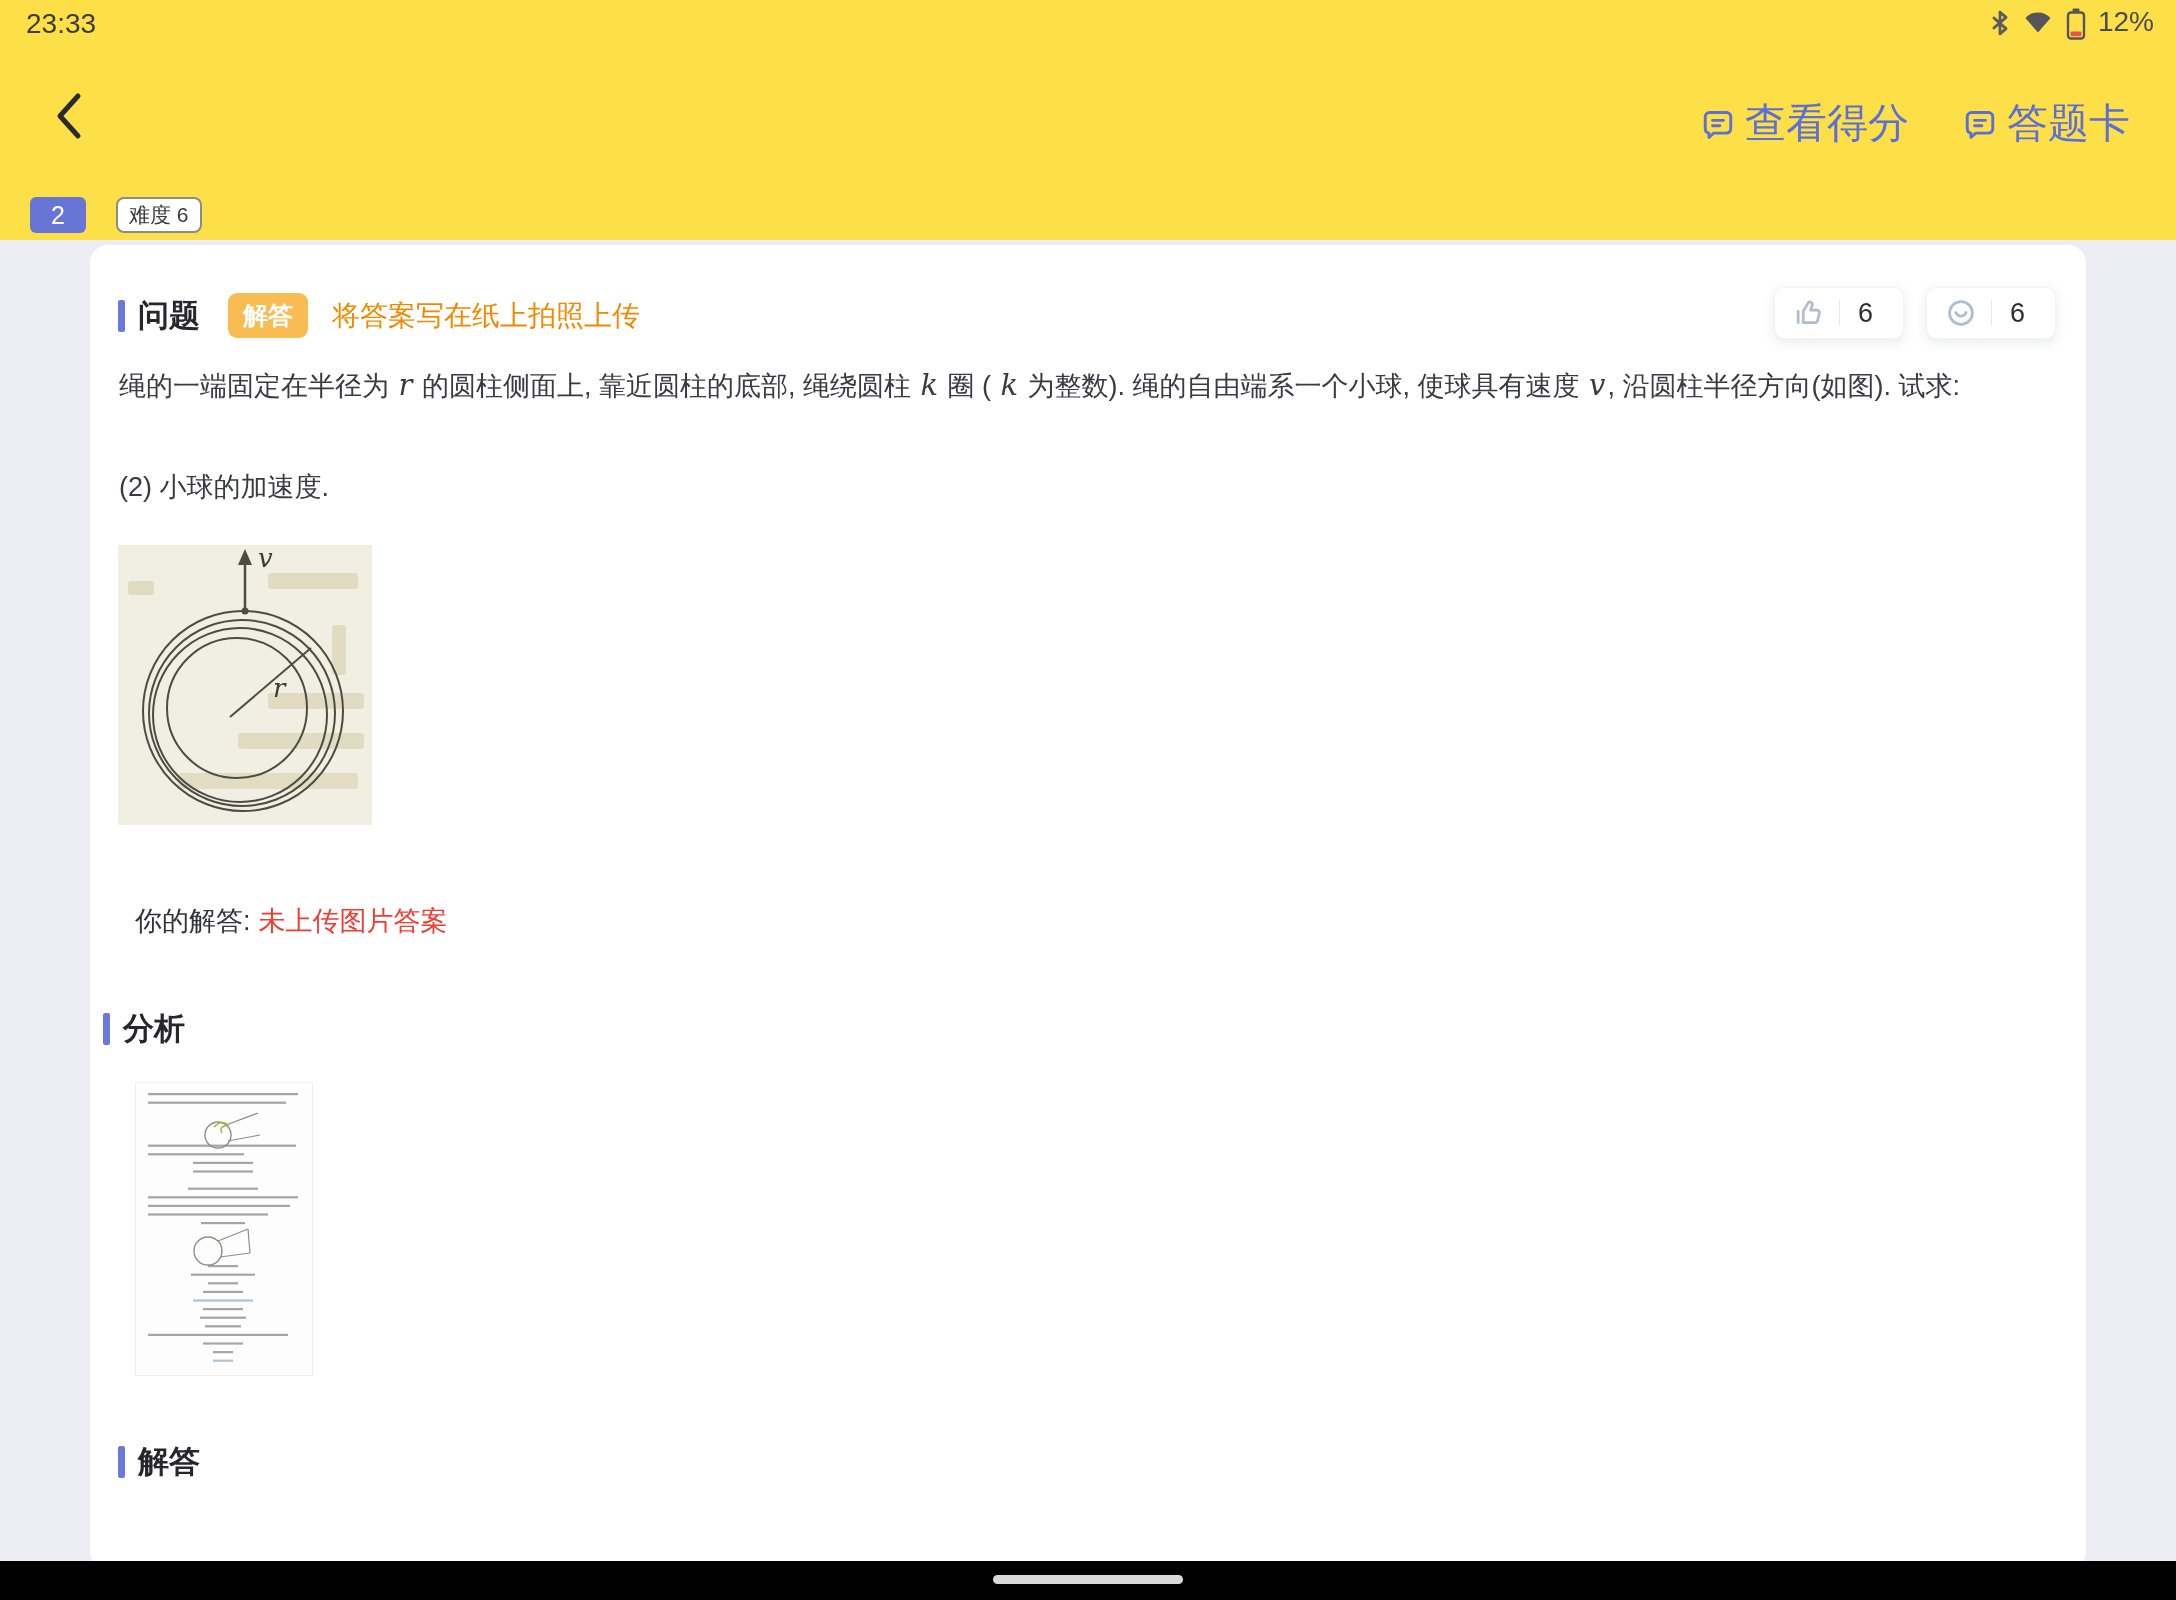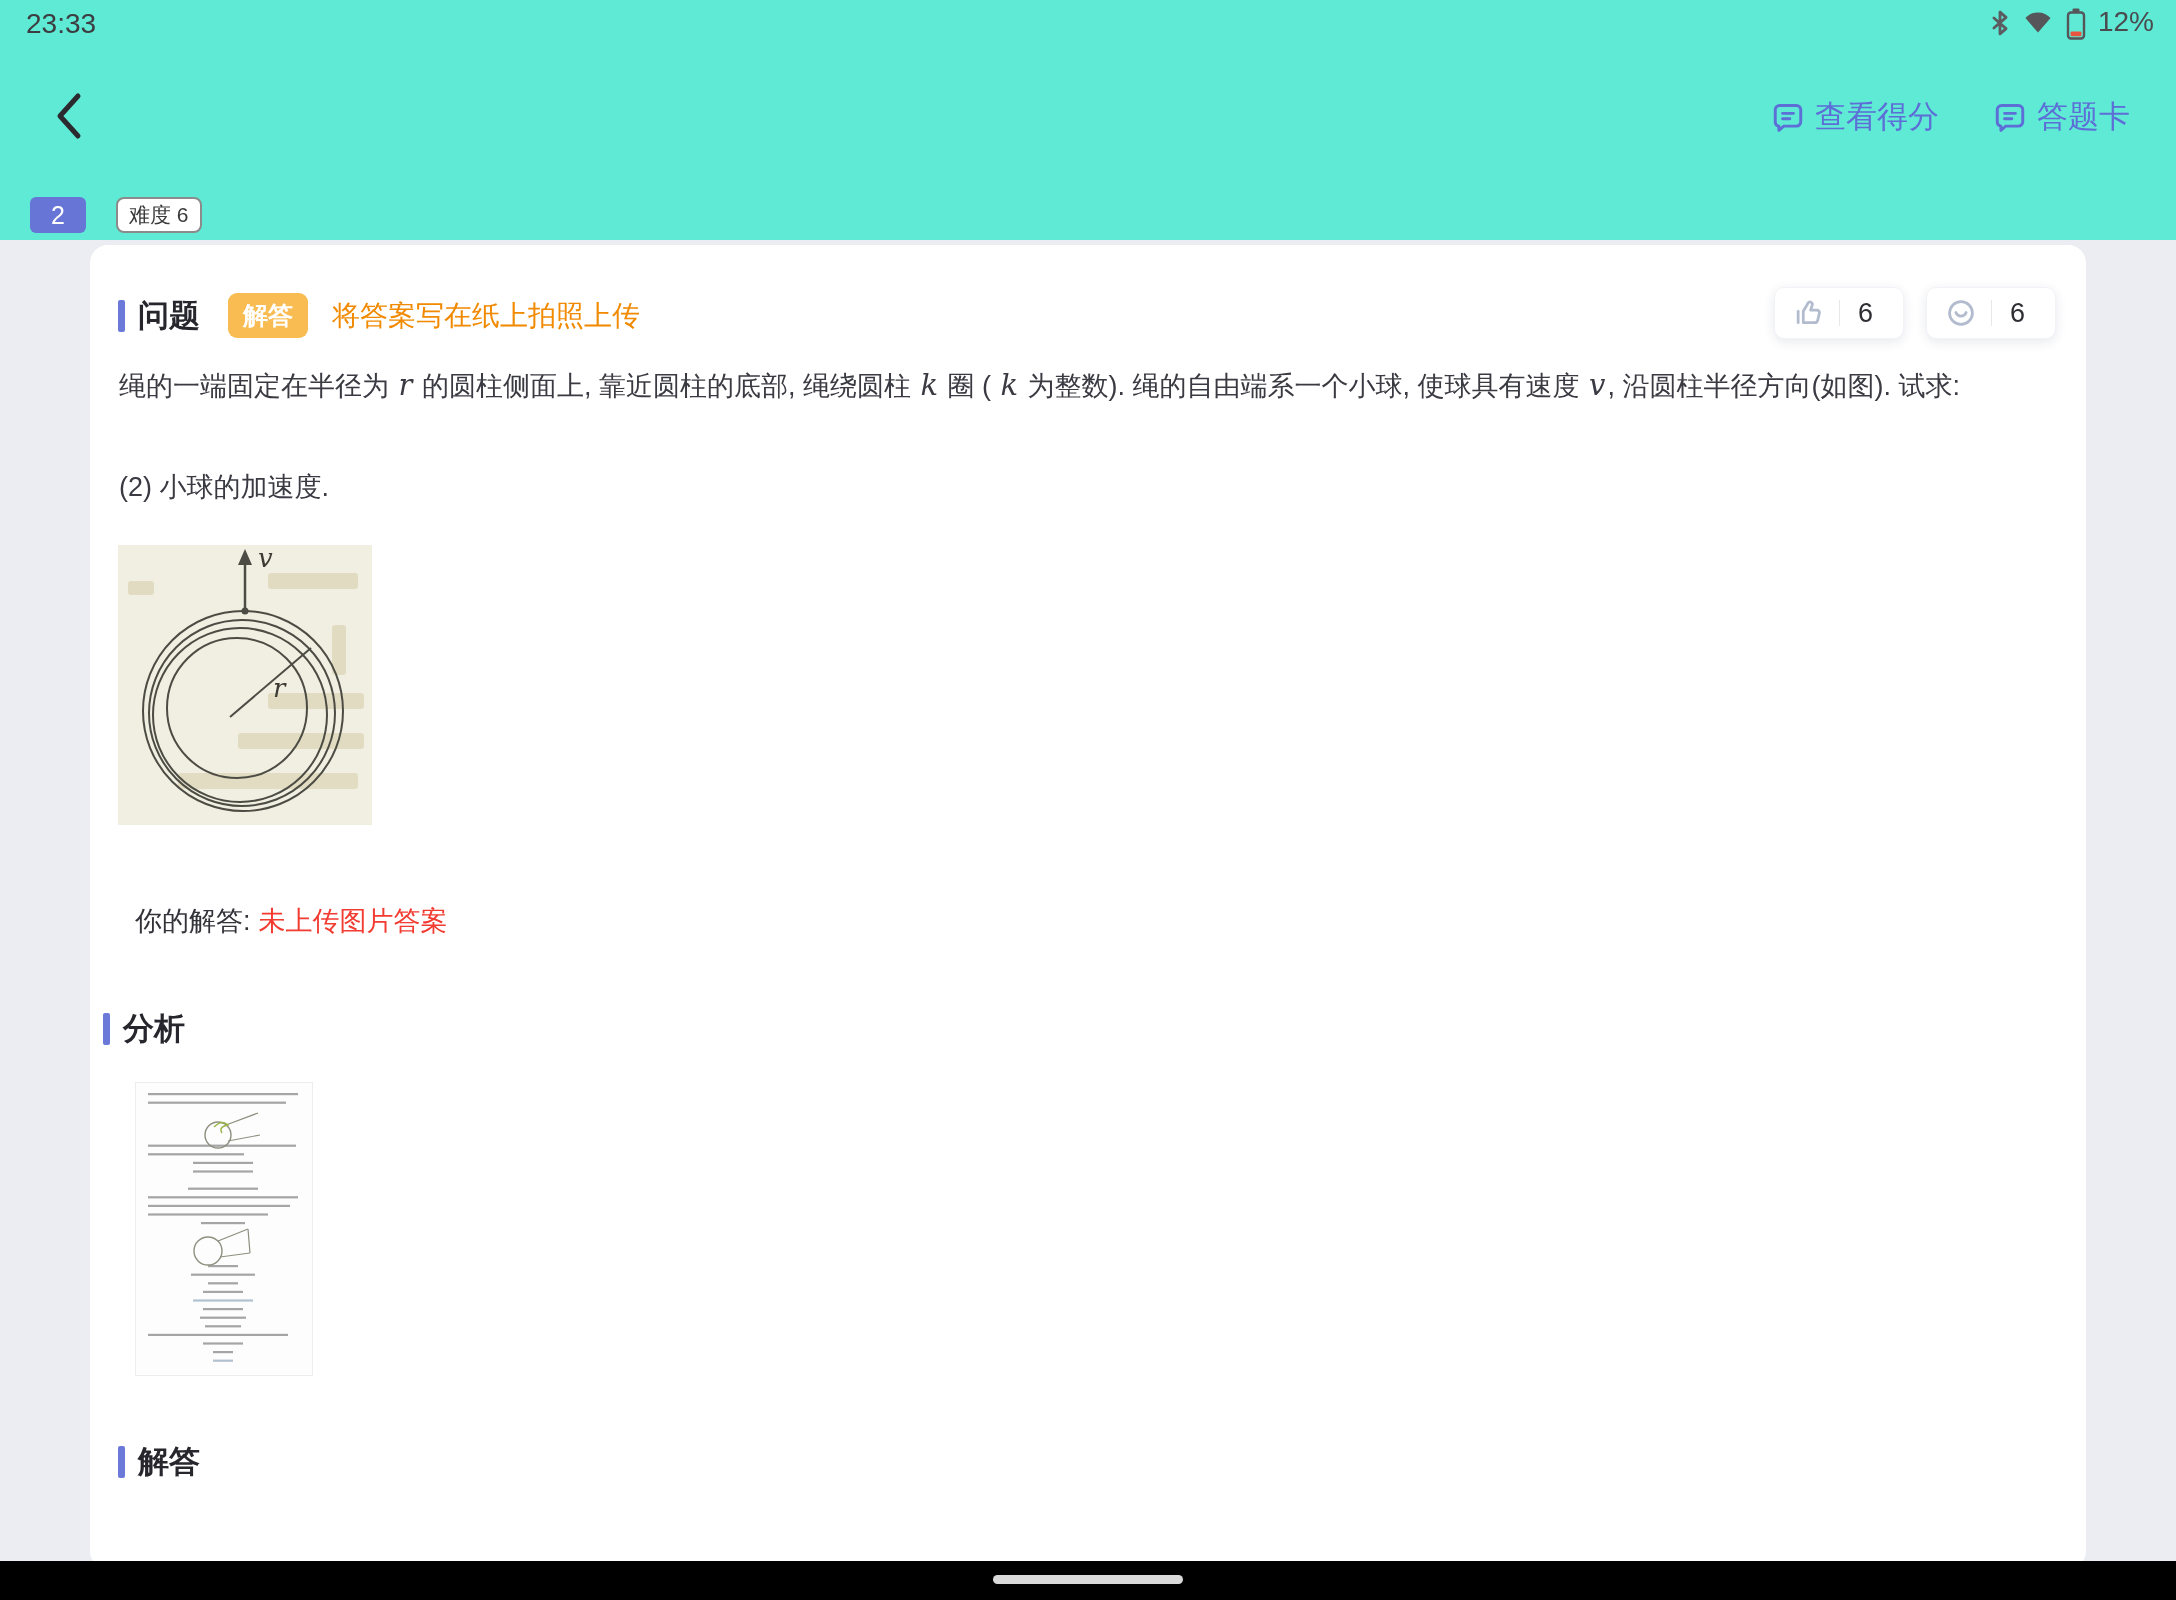--- a/index.html
+++ b/index.html
@@ -1,29 +1,29 @@
 <!DOCTYPE html>
 <html><head>
 <meta charset="utf-8">
 <style>
   html,body{margin:0;padding:0;background:#ffffff;}
   #stage{
     position:relative;width:2176px;height:1600px;overflow:hidden;
-    background:#5eead4;font-family:"Liberation Sans","DejaVu Sans",sans-serif;
+    background:#fde047;font-family:"Liberation Sans","DejaVu Sans",sans-serif;
     color:#2e2e35;
   }
   
   .status-time{position:absolute;left:26px;top:8px;font-size:28px;color:#3c3c41;}
   .status-right{position:absolute;right:22px;top:6px;display:flex;align-items:flex-start;gap:9px;}
   .status-right svg{display:block;}
   .battery-pct{font-size:28px;color:#4a4a4f;}
   
   .back-btn{position:absolute;left:44px;top:88px;width:56px;height:56px;cursor:pointer;}
   .header-links{position:absolute;right:46px;top:96px;display:flex;gap:54px;}
-  .hlink{display:flex;align-items:center;gap:10px;color:#5d6ed7;font-size:31px;cursor:pointer;}
+  .hlink{display:flex;align-items:center;gap:10px;color:#5d6ed7;font-size:41px;cursor:pointer;}
   .hlink svg{display:block;}
   
   .q-num{
     position:absolute;left:30px;top:197px;width:56px;height:36px;border-radius:6px;
     background:#6776d6;color:#ffffff;font-size:25px;display:flex;align-items:center;justify-content:center;
   }
   .difficulty{
     position:absolute;left:116px;top:197px;height:32px;padding:0 11px;border:2px solid #8b8b8b;
     border-radius:8px;background:#ffffff;color:#3a3a3a;font-size:21px;display:flex;align-items:center;
   }

